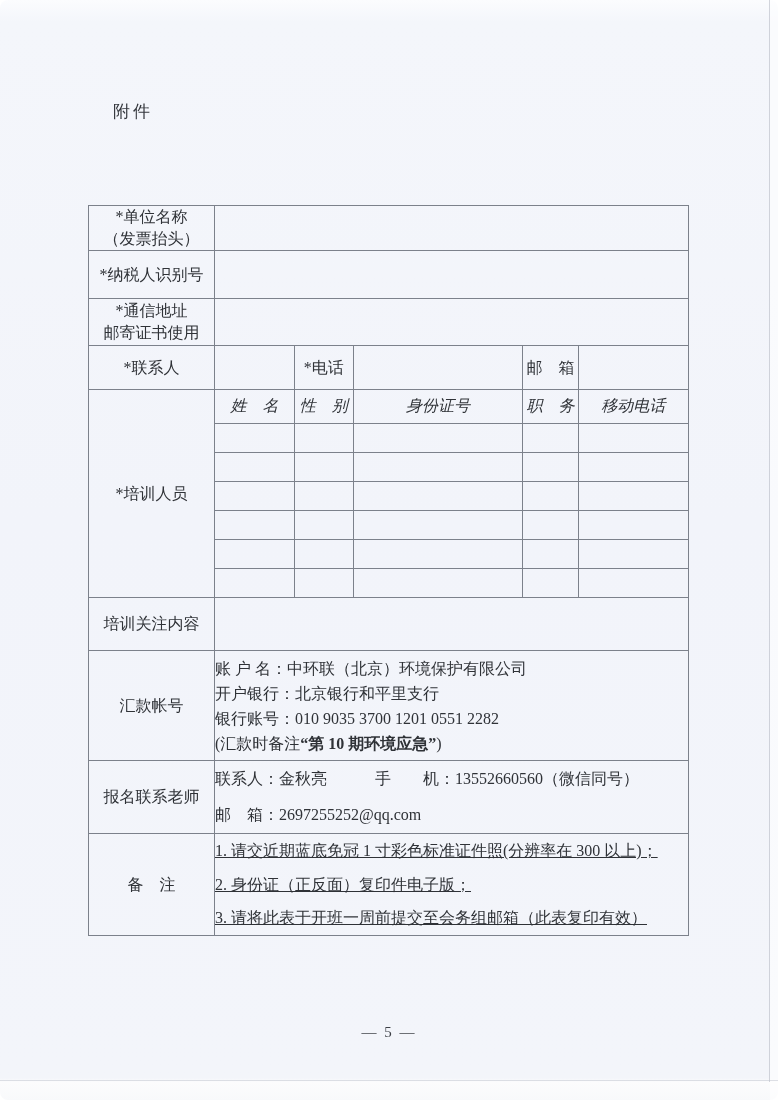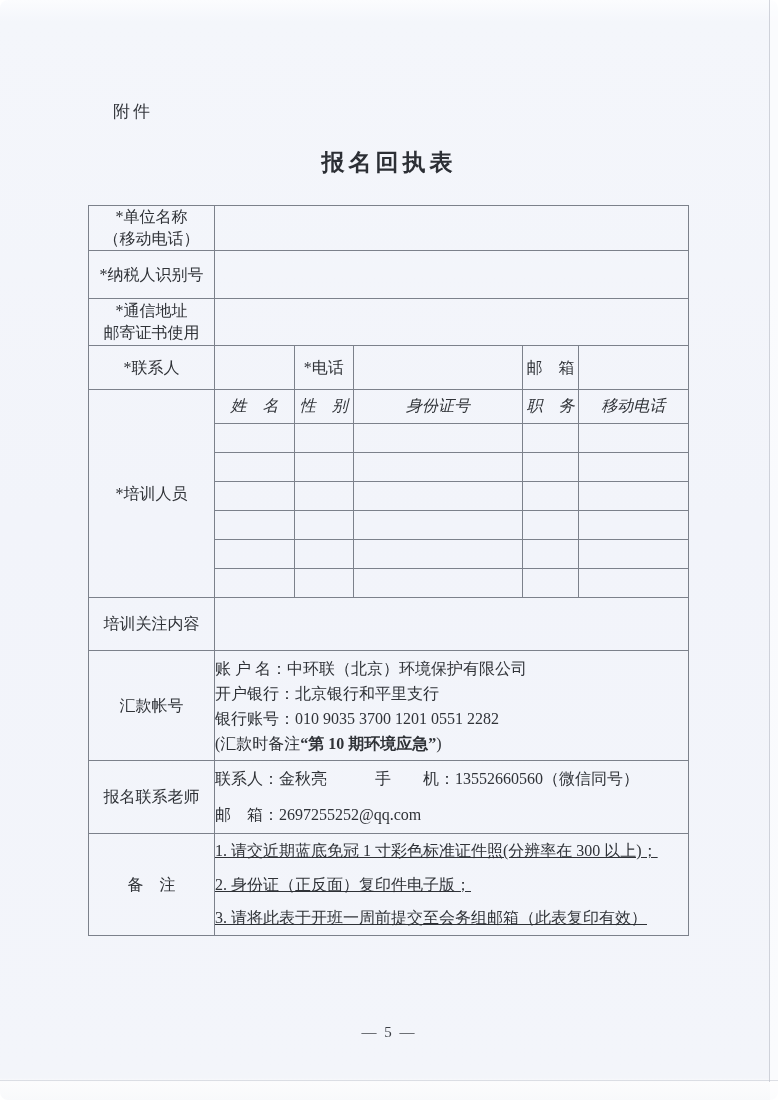--- a/index.html
+++ b/index.html
@@ -70,36 +70,35 @@
 </style>
 </head>
 <body>
 
 <div class="page">
   <div class="edge-right-light"></div>
   <div class="edge-right"></div>
   <div class="edge-bottom"></div>
 
   <div class="attachment">附件</div>
-  <div class="title">报名回执表</div>
 
   <table class="form">
     <colgroup>
       <col style="width:21.0%">
       <col style="width:13.3%">
       <col style="width:9.8%">
       <col style="width:28.3%">
       <col style="width:9.2%">
       <col style="width:18.4%">
     </colgroup>
     <tbody>
       <tr class="r-unit">
         <td class="lbl">
           <div>*单位名称</div>
-          <div>（移动电话）</div>
+          <div>（发票抬头）</div>
         </td>
         <td class="val" colspan="5"></td>
       </tr>
 
       <tr class="r-tax">
         <td class="lbl">*纳税人识别号</td>
         <td class="val" colspan="5"></td>
       </tr>
 
       <tr class="r-addr">

